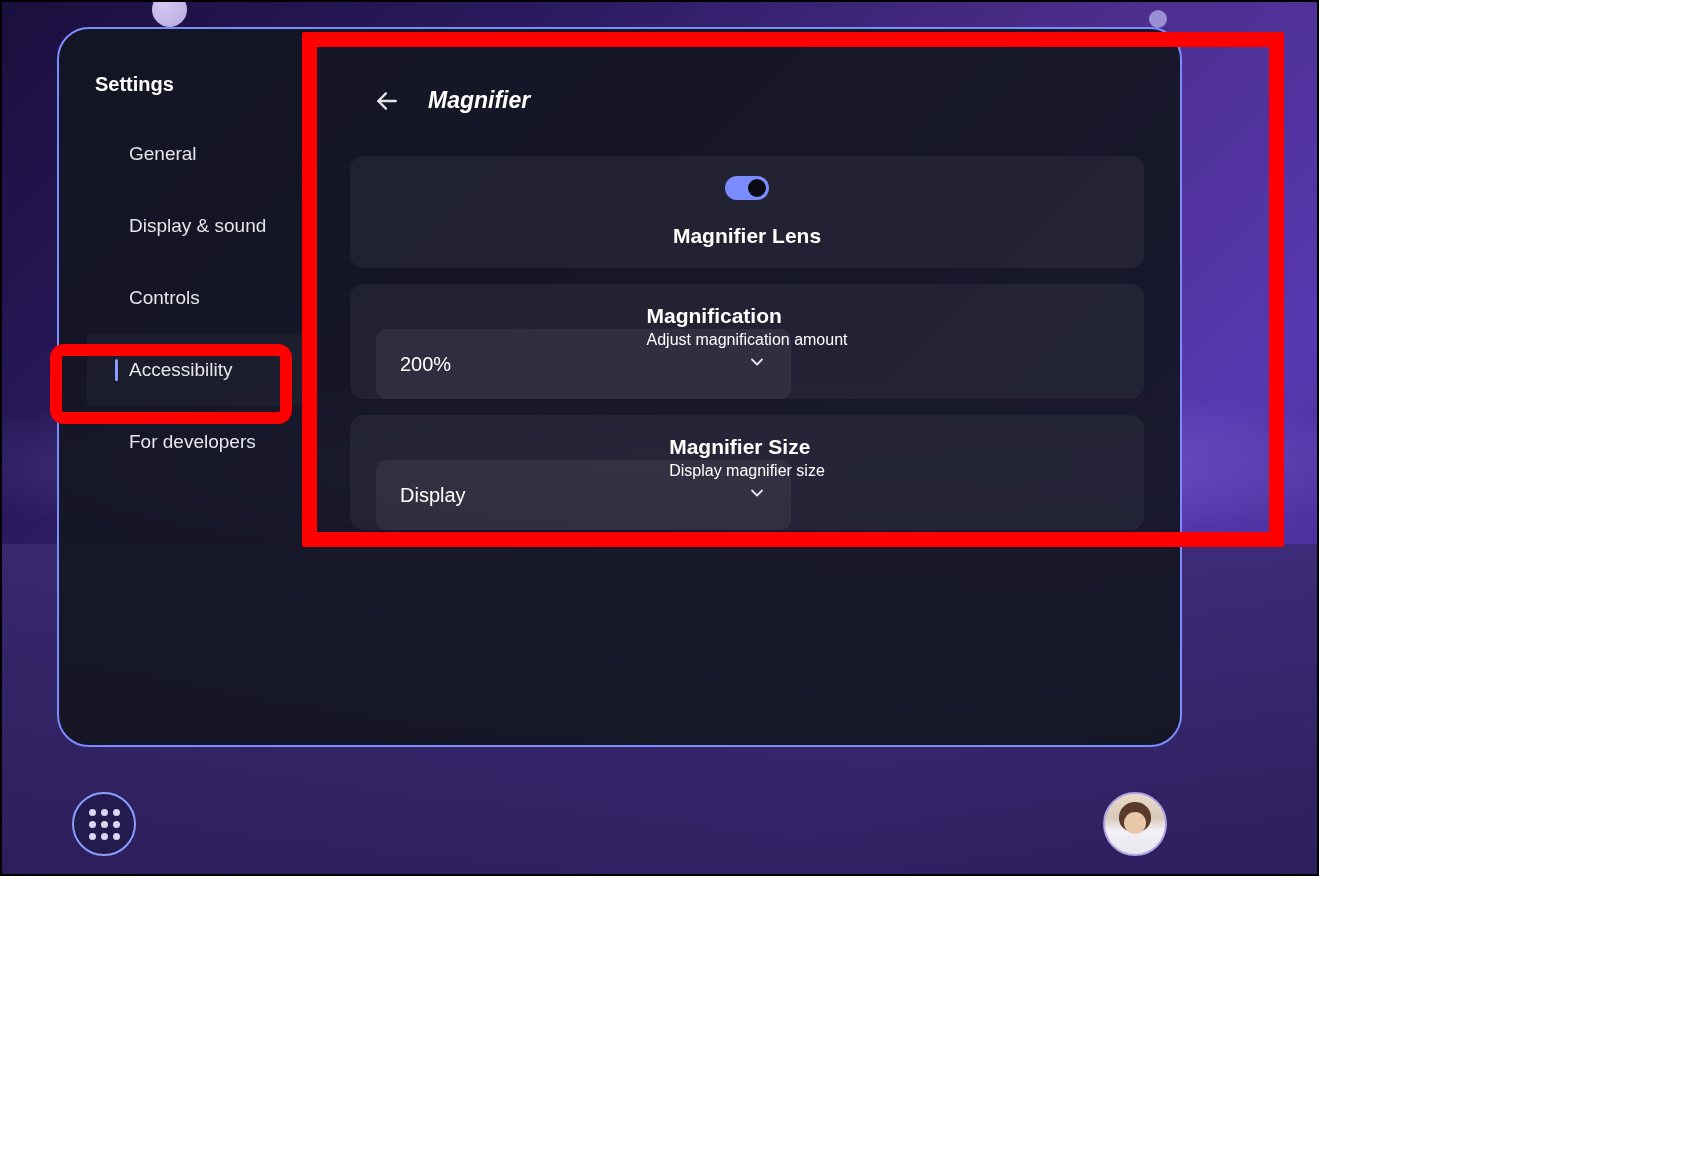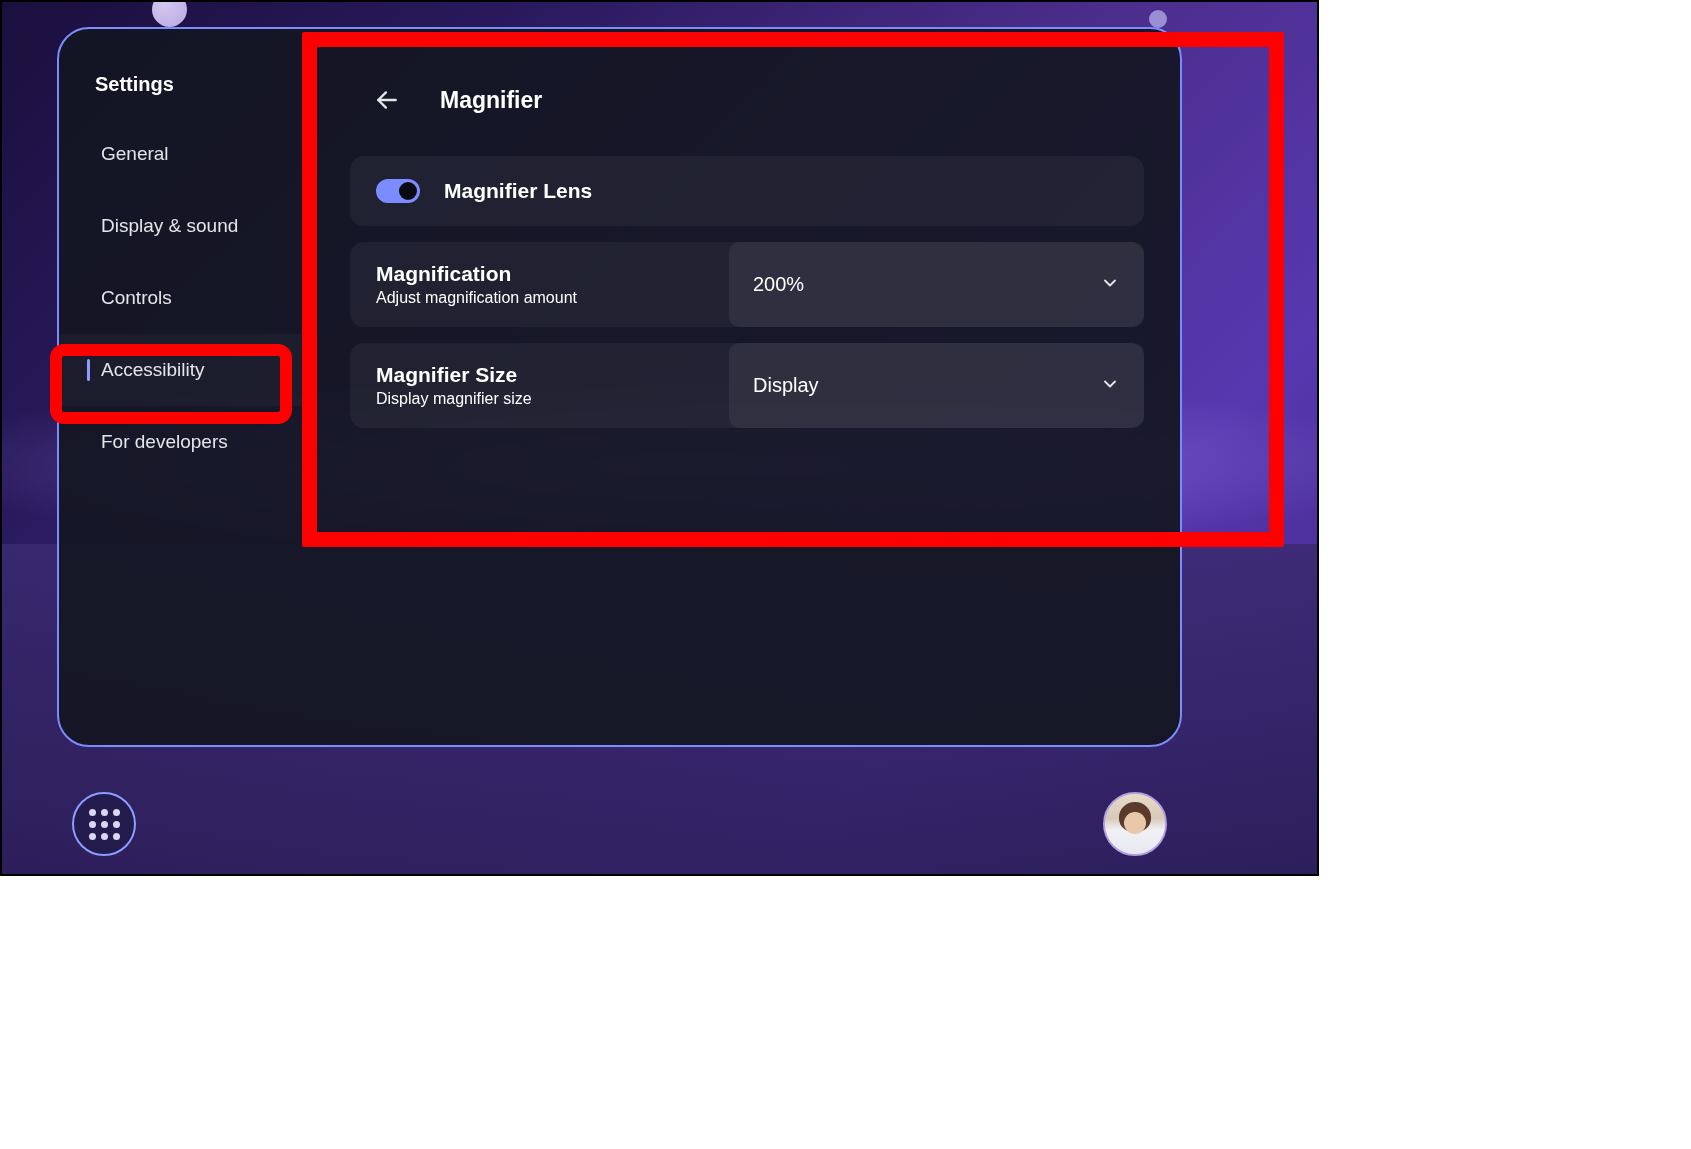--- a/index.html
+++ b/index.html
@@ -93,20 +93,21 @@
       padding: 22px 34px 22px 36px;
     }
 
     .sidebar-item {
       color: #e5e5ea;
       font-size: 19px;
       font-weight: 500;
       padding: 25px 34px 25px 42px;
       cursor: pointer;
       position: relative;
+      margin-left: 28px;
     }
 
     .sidebar-item.active {
       background: rgba(255,255,255,0.03);
     }
 
     .sidebar-item.active::before {
       content: "";
       position: absolute;
       left: 28px;
@@ -118,24 +119,25 @@
       border-radius: 2px;
     }
 
     .content {
       flex: 1;
       padding: 58px 36px 30px 36px;
     }
 
     .content-header {
       display: flex;
-      align-items: flex-start;
-      gap: 40px;
+      align-items: center;
+      gap: 28px;
       margin-bottom: 42px;
       padding-left: 24px;
+      font-style: italic;
     }
 
     .back-arrow {
       color: #e5e5ea;
       cursor: pointer;
       display: flex;
       align-items: center;
       justify-content: center;
     }
 
@@ -146,20 +148,21 @@
     }
 
     .setting-row {
       background: rgba(255,255,255,0.05);
       border-radius: 14px;
       padding: 20px 26px;
       margin-bottom: 16px;
       display: flex;
       align-items: center;
       min-height: 70px;
+      flex-direction: column;
     }
 
     .setting-row.toggle-row {
       gap: 24px;
     }
 
     .toggle {
       width: 44px;
       height: 24px;
       background: #7b8cff;

